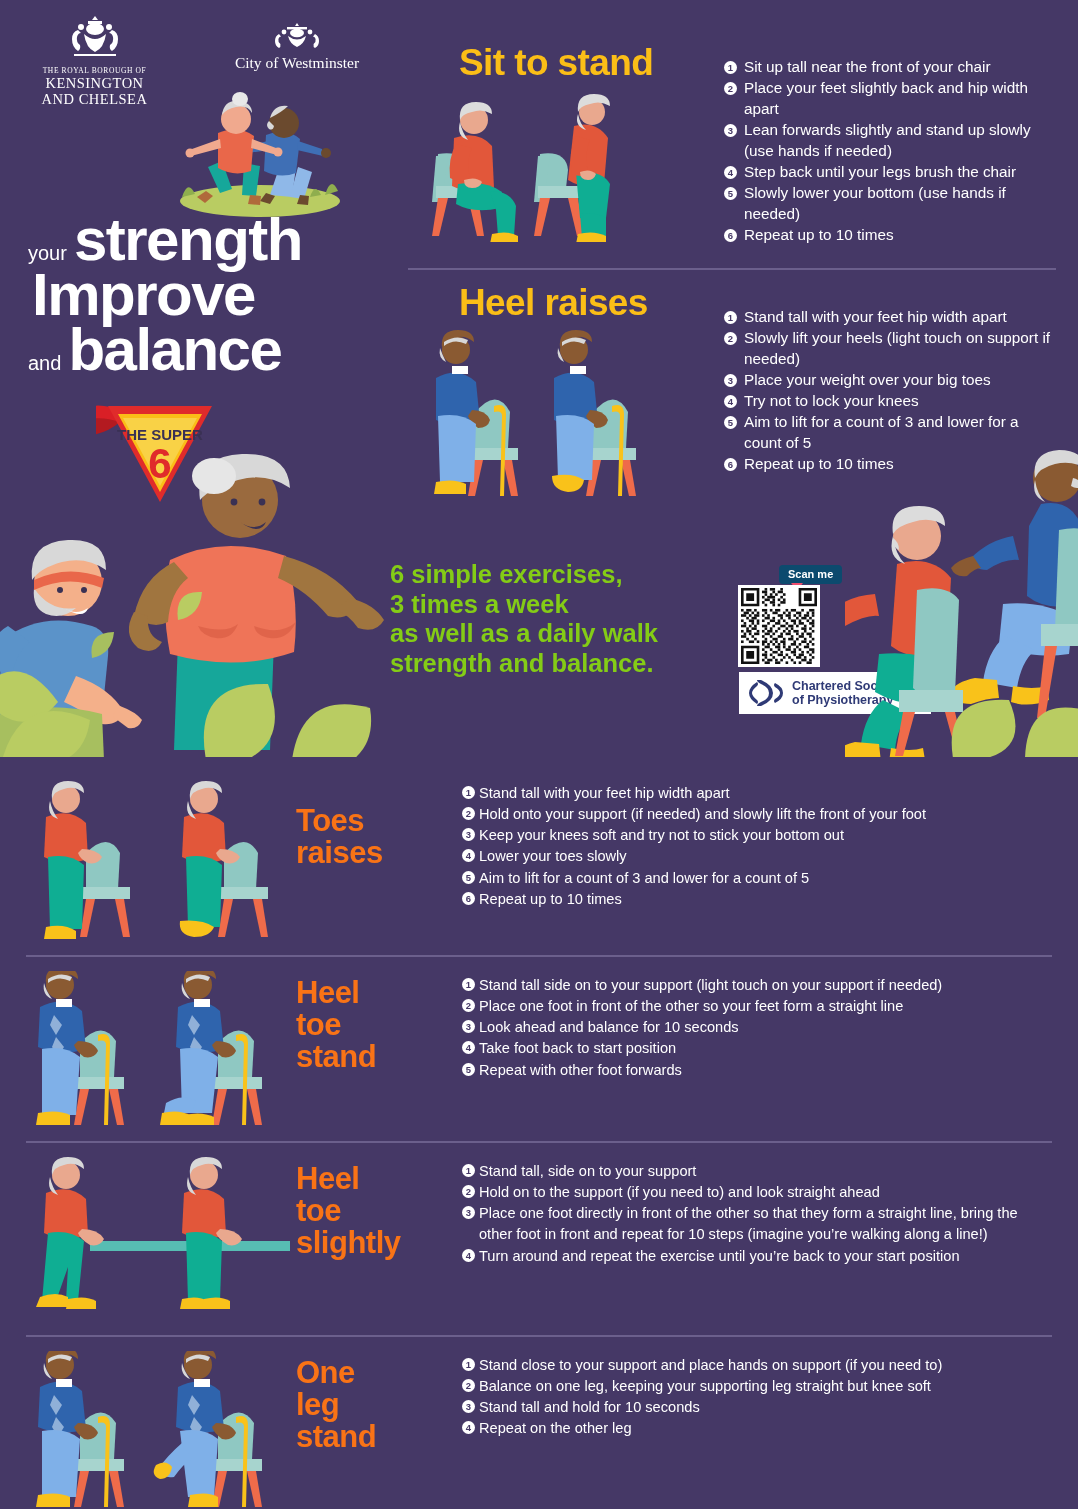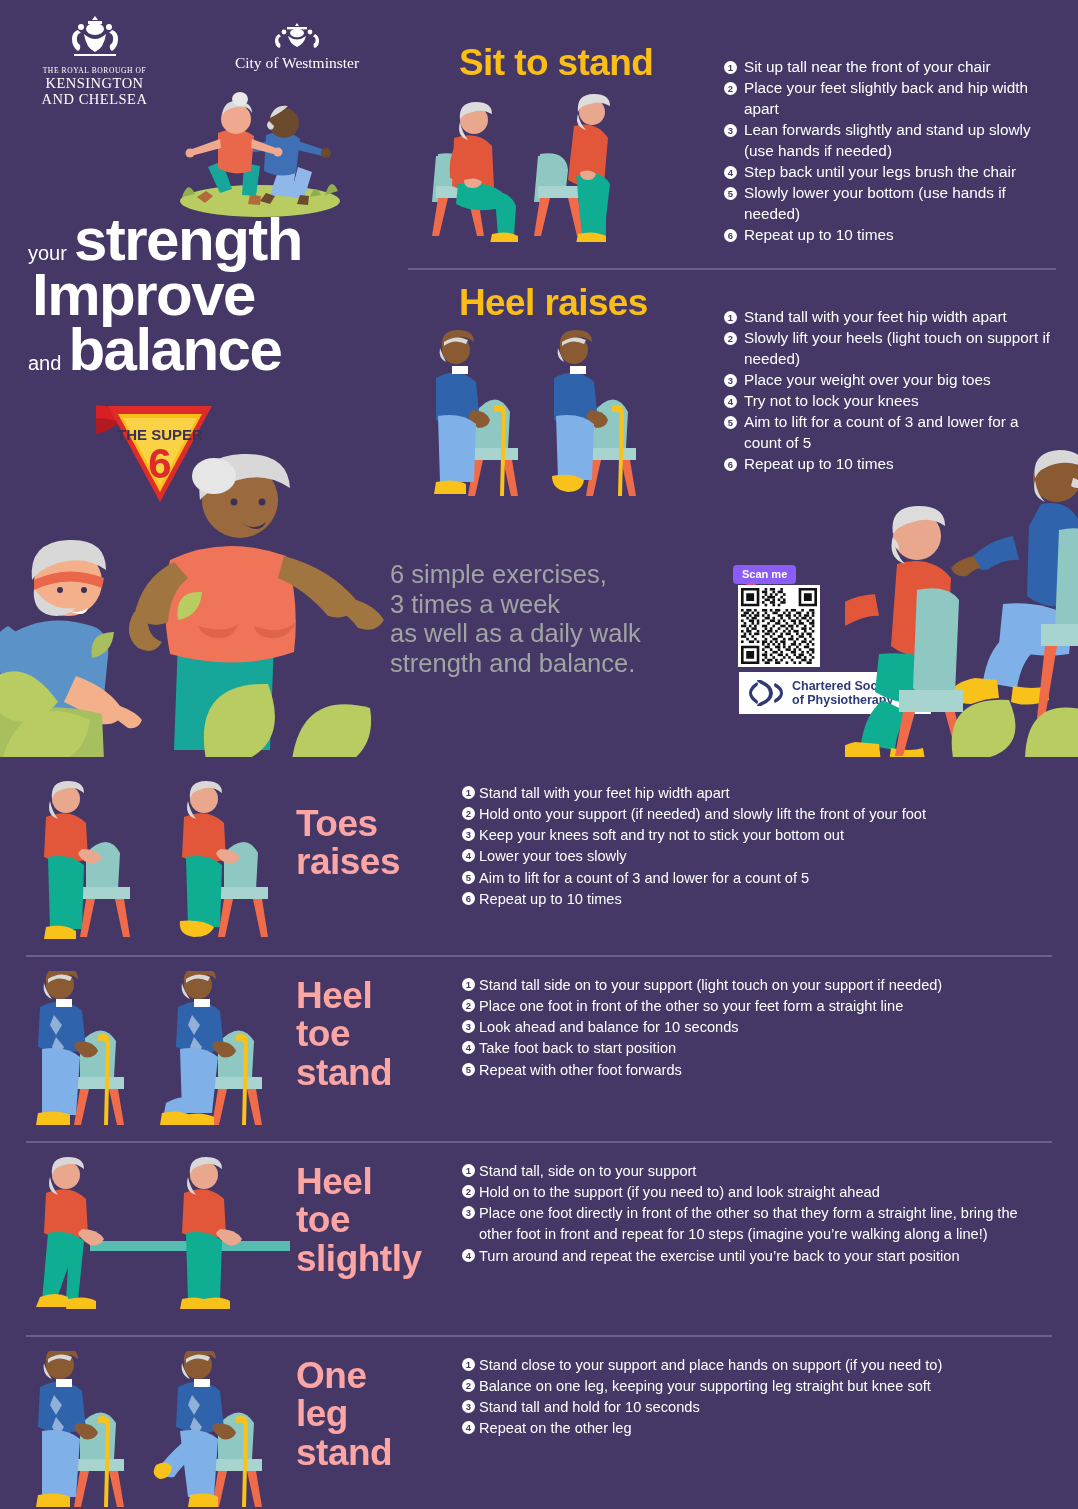--- a/index.html
+++ b/index.html
@@ -37,25 +37,25 @@
   .t-l2 { padding-left: 0px; }
   .t-l3 { padding-left: 0px; }
 
   
   .super6 { position: absolute; left: 96px; top: 398px; width: 128px; height: 112px; }
 
   
   .seniors-left { position: absolute; left: -8px; top: 430px; width: 440px; height: 330px; }
 
   
-  .tagline { position: absolute; left: 390px; top: 560px; color: #a3a3a3;
-             font-size: 25.5px; font-weight: normal; line-height: 1.16; }
-
-  
-  .scanme { position: absolute; left: 733px; top: 565px; background: #8b5cf6; color:#fff;
+  .tagline { position: absolute; left: 390px; top: 560px; color: #84cc16;
+             font-size: 25.5px; font-weight: bold; line-height: 1.16; }
+
+  
+  .scanme { position: absolute; left: 779px; top: 565px; background: #0c4a6e; color:#fff;
             font-size: 11px; font-weight: bold; padding: 3px 9px 4px; border-radius: 4px; }
   .scanme::after { content:""; position:absolute; left:12px; bottom:-6px; width:0;height:0;
             border-left:6px solid transparent; border-right:6px solid transparent; border-top:7px solid #ef4e6e;}
   .qr { position: absolute; left: 738px; top: 585px; width: 82px; height: 82px; background:#fff; padding:3px;}
   .qr svg { display:block; }
   .csp { position: absolute; left: 739px; top: 672px; width: 192px; height: 42px; background:#fff;
          display:flex; align-items:center; padding-left: 8px; }
   .csp-mark { width: 38px; height: 26px; flex: 0 0 auto; margin-right: 7px; }
   .csp-txt { color:#2f3a76; font-size: 12.5px; font-weight: bold; line-height:1.12; }
 
@@ -69,22 +69,22 @@
   .step { display: flex; margin-bottom: 0px; }
   .step .num { flex: 0 0 20px; font-size: 13px; line-height: 1.55; }
   .step .txt { flex: 1; }
 
   .divider { position: absolute; height: 2px; background: #6b5f8c; }
 
   
   .bottom-panel { position: absolute; top: 757px; left:0; width: 1078px; height: 752px; }
   .row { position: relative; width: 1078px; }
   .row .r-fig { position: absolute; left: 24px; top: 0; width: 268px; }
-  .row .r-title { position: absolute; left: 296px; color: #fca5a5; font-weight: bold;
-                  font-size: 37px; line-height: 1.04; letter-spacing: -.5px; }
+  .row .r-title { position: absolute; left: 296px; color: #f97316; font-weight: bold;
+                  font-size: 31px; line-height: 1.04; letter-spacing: -.5px; }
   .row .r-steps { position: absolute; left: 462px; color: #fff; font-size: 14.6px; line-height: 1.45; }
   .row .r-steps .step .num { flex: 0 0 17px; font-size: 12.5px; line-height: 1.5;}
 
   .numglyph { display:inline-block; width:13px; height:13px; border-radius:50%;
               background:#fff; color:#453866; font-size:9.5px; font-weight:bold;
               text-align:center; line-height:13px; }
 </style>
 </head>
 <body>
 

